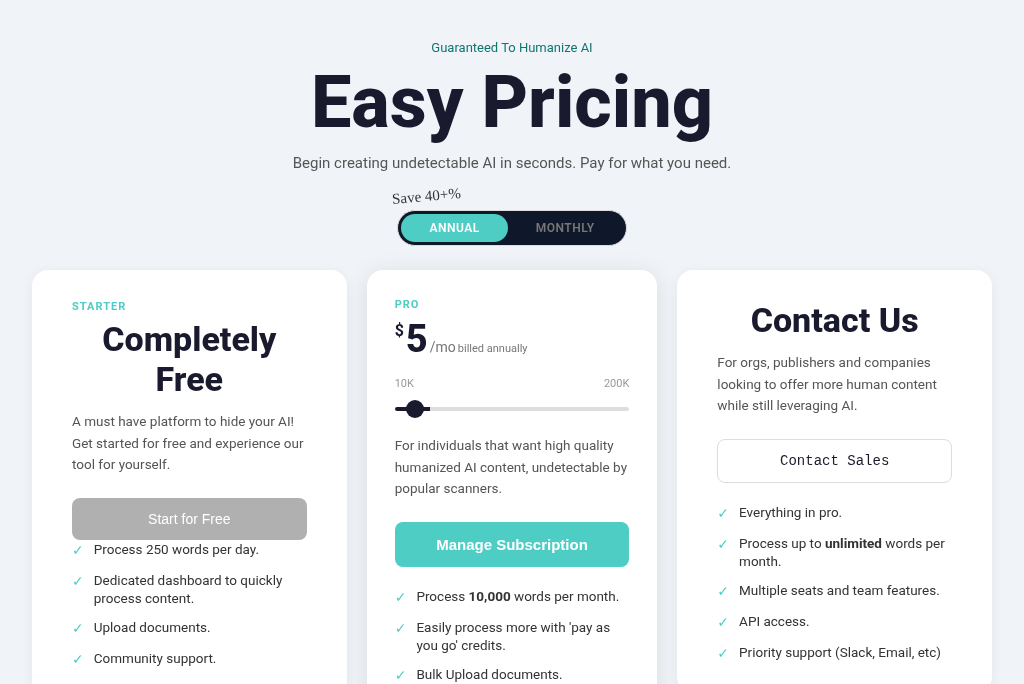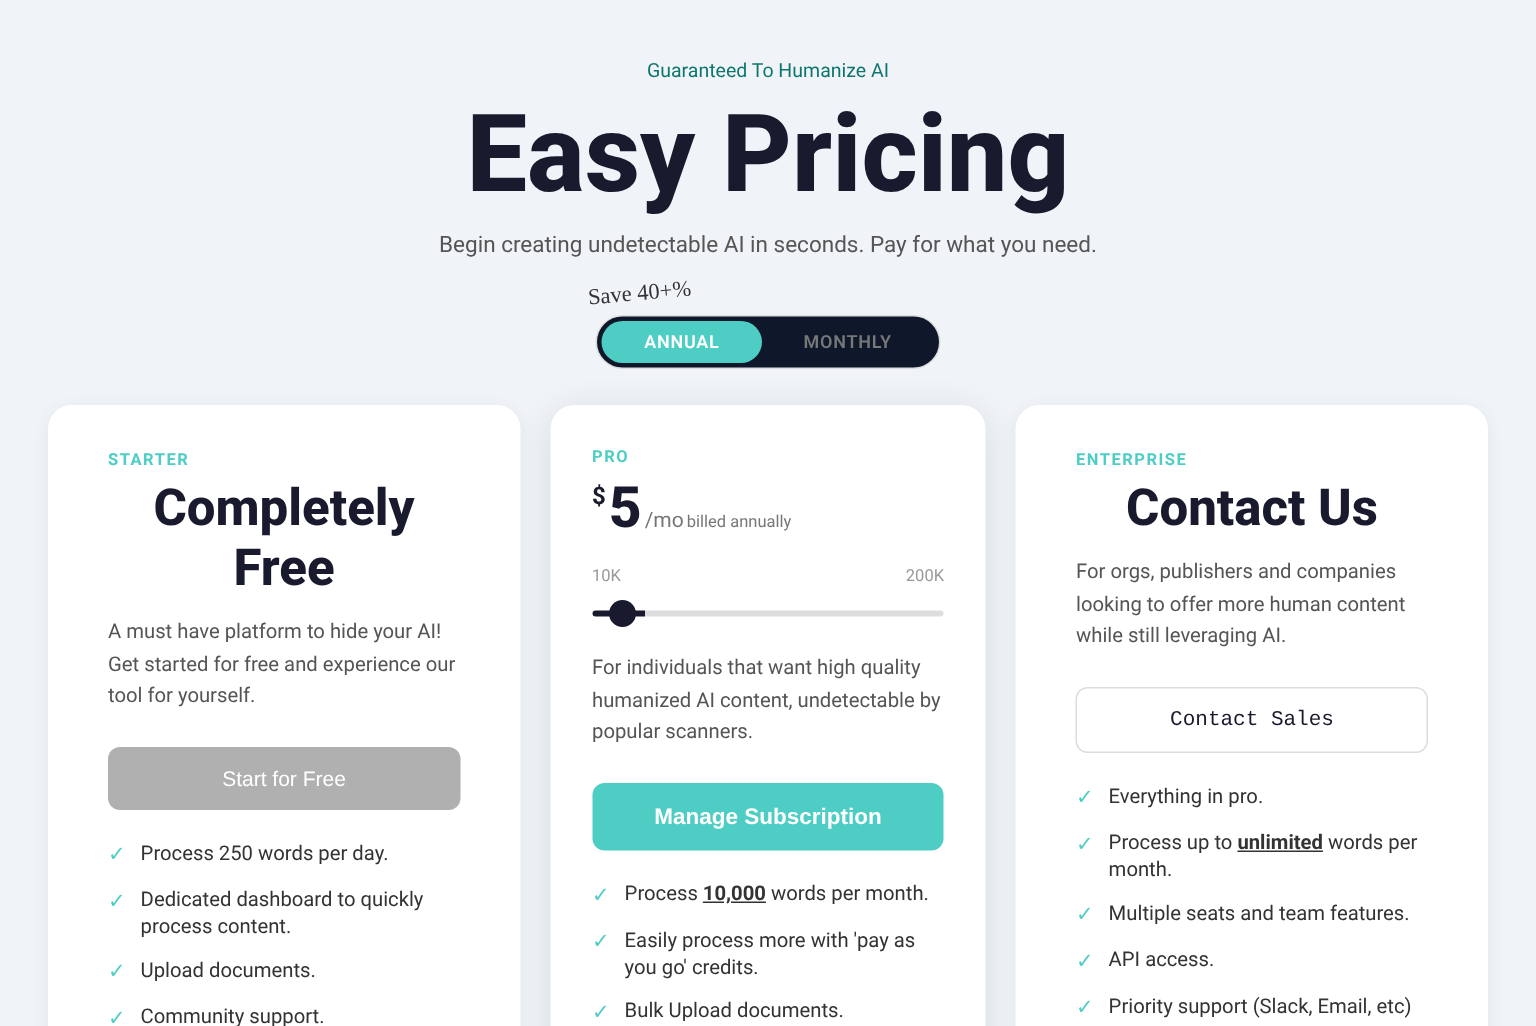--- a/index.html
+++ b/index.html
@@ -169,21 +169,20 @@
     .btn-start-free {
       width: 100%;
       padding: 13px;
       background: #b0b0b0;
       color: white;
       border: none;
       border-radius: 8px;
       font-size: 14px;
       font-weight: 500;
       cursor: pointer;
-      margin-bottom: 20px;
     }
     .btn-manage-subscription {
       width: 100%;
       padding: 14px;
       background: #4ecdc4;
       color: white;
       border: none;
       border-radius: 8px;
       font-size: 15px;
       font-weight: 600;
@@ -218,21 +217,20 @@
       line-height: 1.4;
     }
     .check-icon {
       color: #4ecdc4;
       font-size: 14px;
       flex-shrink: 0;
       margin-top: 1px;
     }
     .feature-bold {
       font-weight: 700;
-      text-decoration: underline;
     }
   </style>
 </head>
 <body>
 
 <div class="header">
   <div class="header-tagline">Guaranteed To Humanize AI</div>
   <div class="header-title">Easy Pricing</div>
   <div class="header-subtitle">Begin creating undetectable AI in seconds. Pay for what you need.</div>
 </div>
@@ -300,21 +298,20 @@
       </li>
       <li class="feature-item">
         <span class="check-icon">✓</span>
         <span>Bulk Upload documents.</span>
       </li>
 
     </ul>
   </div>
 
   <div class="card">
-    <div class="plan-label plan-label-enterprise">ENTERPRISE</div>
     <div class="plan-name">Contact Us</div>
     <div class="plan-description">For orgs, publishers and companies looking to offer more human content while still leveraging AI.</div>
     <button class="btn-contact-sales">Contact Sales</button>
     <ul class="features-list">
       <li class="feature-item">
         <span class="check-icon">✓</span>
         <span>Everything in pro.</span>
       </li>
       <li class="feature-item">
         <span class="check-icon">✓</span>

